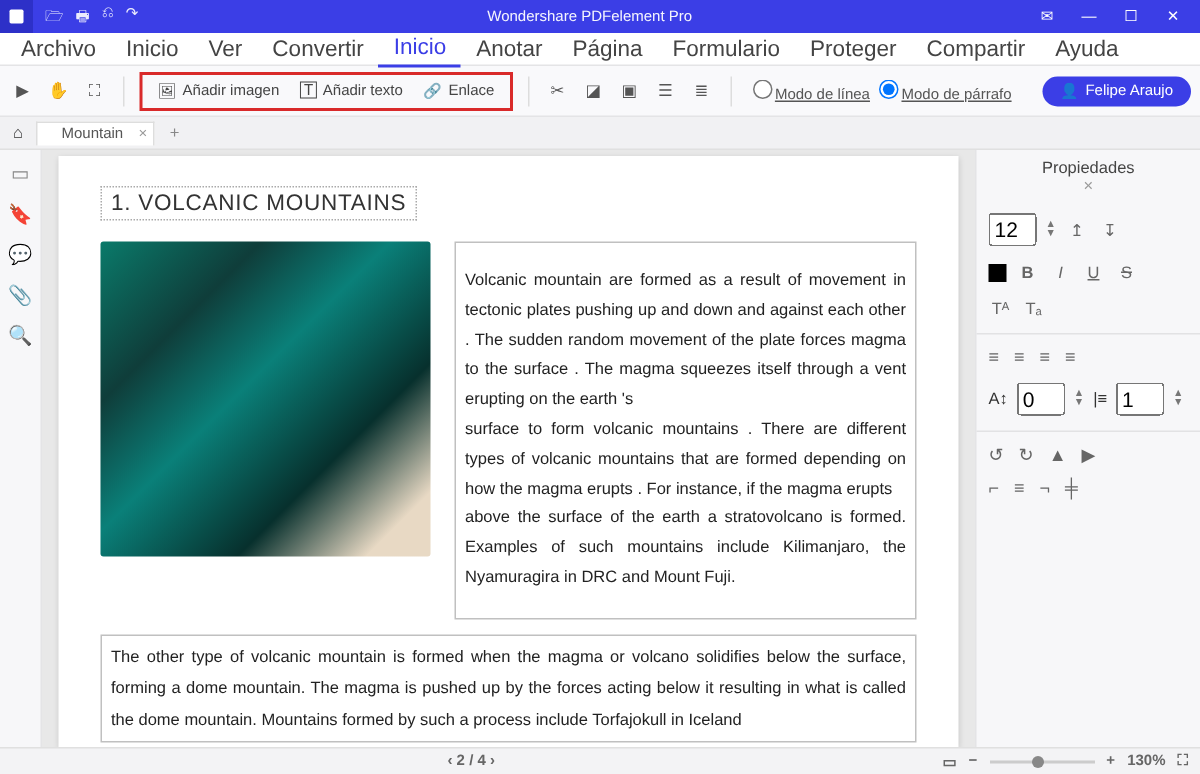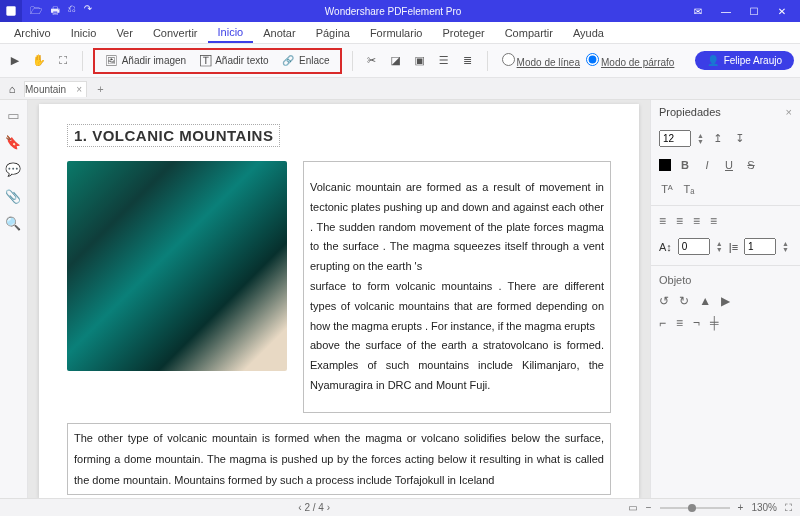--- a/index.html
+++ b/index.html
@@ -9,67 +9,67 @@
 .title-bar { height: 22px; background: #3b3ee6; display: flex; align-items: center; color: #fff; font-size: 10px; }
 .title-bar .logo { width: 22px; height: 22px; background: #2d30c8; display: flex; align-items: center; justify-content: center; }
 .title-bar .quick { display: flex; gap: 8px; padding: 0 8px; }
 .title-bar .quick span { opacity: .9; cursor: pointer; }
 .title-bar .title { flex: 1; text-align: center; opacity: .95; font-size: 10px; }
 .title-bar .win-ctrl { display: flex; gap: 4px; padding-right: 6px; align-items: center; }
 .title-bar .win-ctrl span { width: 24px; text-align: center; cursor: pointer; }
 
 
 .menu-bar { height: 22px; background: #fff; display: flex; align-items: center; padding: 0 4px; border-bottom: 1px solid #e4e4e6; }
-.menu-bar .item { padding: 3px 10px; font-size: 11px; color: #444; cursor: pointer; }
+.menu-bar .item { padding: 3px 10px; font-size: 15px; color: #444; cursor: pointer; }
 .menu-bar .item.active { color: #3b3ee6; border-bottom: 2px solid #3b3ee6; }
 
 
 .toolbar { height: 34px; background: #f9f9fb; display: flex; align-items: center; padding: 0 6px; gap: 6px; border-bottom: 1px solid #e4e4e6; }
 .toolbar .tool-icon { width: 18px; height: 18px; display: flex; align-items: center; justify-content: center; color: #555; cursor: pointer; }
 .toolbar .sep { width: 1px; height: 20px; background: #ddd; margin: 0 4px; }
 .toolbar .highlight-group { border: 2px solid #d92a2a; padding: 2px 4px; display: flex; gap: 2px; align-items: center; }
 .toolbar .btn { display: flex; align-items: center; gap: 4px; padding: 3px 6px; font-size: 10px; color: #444; cursor: pointer; }
 .toolbar .radio-group { display: flex; align-items: center; gap: 6px; font-size: 10px; color: #555; margin-left: 4px; text-decoration: underline; }
 .toolbar .radio-group input { margin-right: 2px; }
 .toolbar .user-btn { margin-left: auto; background: #3b3ee6; color: #fff; padding: 4px 12px; border-radius: 12px; font-size: 10px; display: flex; gap: 4px; align-items: center; cursor: pointer; }
 
 
 .tab-strip { height: 22px; background: #f1f1f3; display: flex; align-items: center; padding: 0 4px; border-bottom: 1px solid #e0e0e0; gap: 4px; }
 .tab-strip .home { width: 16px; text-align: center; cursor: pointer; }
-.tab-strip .tab { background: #fff; border: 1px solid #ddd; border-bottom: none; padding: 2px 20px 2px 0; font-size: 10px; color: #555; position: relative; cursor: pointer; }
+.tab-strip .tab { background: #fff; border: 1px solid #ddd; border-bottom: none; padding: 2px 20px 2px 16px; font-size: 10px; color: #555; position: relative; cursor: pointer; }
 .tab-strip .tab .close { position: absolute; right: 4px; top: 2px; color: #999; font-size: 10px; }
 .tab-strip .add { color: #888; padding: 0 6px; cursor: pointer; }
 
 
 .main { display: flex; height: calc(516px - 22px - 22px - 34px - 22px - 18px); }
 .sidebar-left { width: 28px; background: #f7f7f9; border-right: 1px solid #e4e4e6; display: flex; flex-direction: column; align-items: center; gap: 12px; padding-top: 8px; }
 .sidebar-left span { color: #888; font-size: 13px; cursor: pointer; }
 .doc-area { flex: 1; background: #e8e8e8; overflow: hidden; position: relative; display: flex; justify-content: center; }
 .page { width: 600px; background: #fff; margin-top: 4px; padding: 20px 28px; box-shadow: 0 1px 4px rgba(0,0,0,.15); }
-.page h1 { font-size: 15px; font-weight: 700; letter-spacing: .5px; border: 1px dotted #aaa; display: inline-block; padding: 2px 6px; margin-bottom: 14px; }
+.page h1 { font-size: 15px; font-weight: 400; letter-spacing: .5px; border: 1px dotted #aaa; display: inline-block; padding: 2px 6px; margin-bottom: 14px; }
 .page .cols { display: flex; gap: 16px; }
 .page .img-box { width: 220px; height: 210px; background: linear-gradient(135deg,#0a7a6a 0%, #0f3d3a 25%, #0a8079 45%, #07302d 70%, #e8d9c4 90%); border-radius: 2px; flex-shrink: 0; }
 .page .text-col { flex: 1; border: 1px solid #c0c0c0; padding: 16px 6px; font-size: 11px; line-height: 1.8; text-align: justify; color: #222; }
 .page .full-text { border: 1px solid #c0c0c0; padding: 4px 6px; font-size: 11px; line-height: 1.9; text-align: justify; color: #222; margin-top: 10px; }
 
 .sidebar-right { width: 150px; background: #f7f7f9; border-left: 1px solid #e4e4e6; padding: 0; display: flex; flex-direction: column; }
-.sidebar-right .panel-head { display: flex; justify-content: space-between; align-items: center; padding: 6px 8px; font-size: 11px; color: #444; }
+.sidebar-right .panel-head { display: flex; justify-content: space-between; align-items: center; padding: 6px 8px; font-size: 11px; color: #444; flex-direction: column; }
 .sidebar-right .panel-head .x { color: #999; cursor: pointer; }
 .sidebar-right .font-sel { margin: 0 6px; background: #eceaf0; padding: 4px 6px; font-size: 10px; display: flex; justify-content: space-between; align-items: center; cursor: pointer; }
 .sidebar-right .row { display: flex; align-items: center; gap: 6px; padding: 6px 8px; }
-.sidebar-right .row input.num { width: 32px; font-size: 10px; padding: 1px 2px; }
+.sidebar-right .row input.num { width: 32px; font-size: 14px; padding: 1px 2px; }
 .sidebar-right .row .stepper { display: flex; flex-direction: column; line-height: 6px; font-size: 7px; color: #777; }
 .sidebar-right .row .fmtbtn { color: #666; font-size: 11px; cursor: pointer; width: 16px; text-align: center; }
 .sidebar-right .sw { width: 12px; height: 12px; background: #000; display: inline-block; }
 .sidebar-right hr { border: none; border-top: 1px solid #e2e2e4; margin: 4px 0; }
 .sidebar-right .section-label { font-size: 11px; color: #666; padding: 4px 8px; }
 .sidebar-right .icon-row { display: flex; gap: 10px; padding: 4px 8px; color: #666; font-size: 12px; }
 
 
-.status-bar { height: 18px; background: #f3f3f5; border-top: 1px solid #e0e0e0; display: flex; align-items: center; font-size: 10px; color: #666; padding: 0 8px; gap: 8px; }
+.status-bar { height: 18px; background: #f3f3f5; border-top: 1px solid #e0e0e0; display: flex; align-items: center; font-size: 10px; color: #666; padding: 0 8px; gap: 8px; font-weight: bold; }
 .status-bar .center { flex: 1; text-align: center; }
 .status-bar .zoom-slider { width: 70px; height: 2px; background: #ccc; position: relative; }
 .status-bar .zoom-slider::after { content: ""; position: absolute; left: 40%; top: -3px; width: 8px; height: 8px; background: #888; border-radius: 50%; }
 
 svg { width: 14px; height: 14px; }
 </style>
 </head>
 <body>
 
 <div class="title-bar">
@@ -213,21 +213,20 @@
     </div>
     <div class="row">
       <span>A↕</span>
       <input class="num" value="0" style="">
       <span class="stepper">▲<br>▼</span>
       <span>|≡</span>
       <input class="num" value="1" style="">
       <span class="stepper">▲<br>▼</span>
     </div>
     <hr>
-    <div class="section-label">Objeto</div>
     <div class="icon-row">
       <span>↺</span>
       <span>↻</span>
       <span>▲</span>
       <span>▶</span>
     </div>
     <div class="icon-row">
       <span>⌐</span>
       <span>≡</span>
       <span>¬</span>

